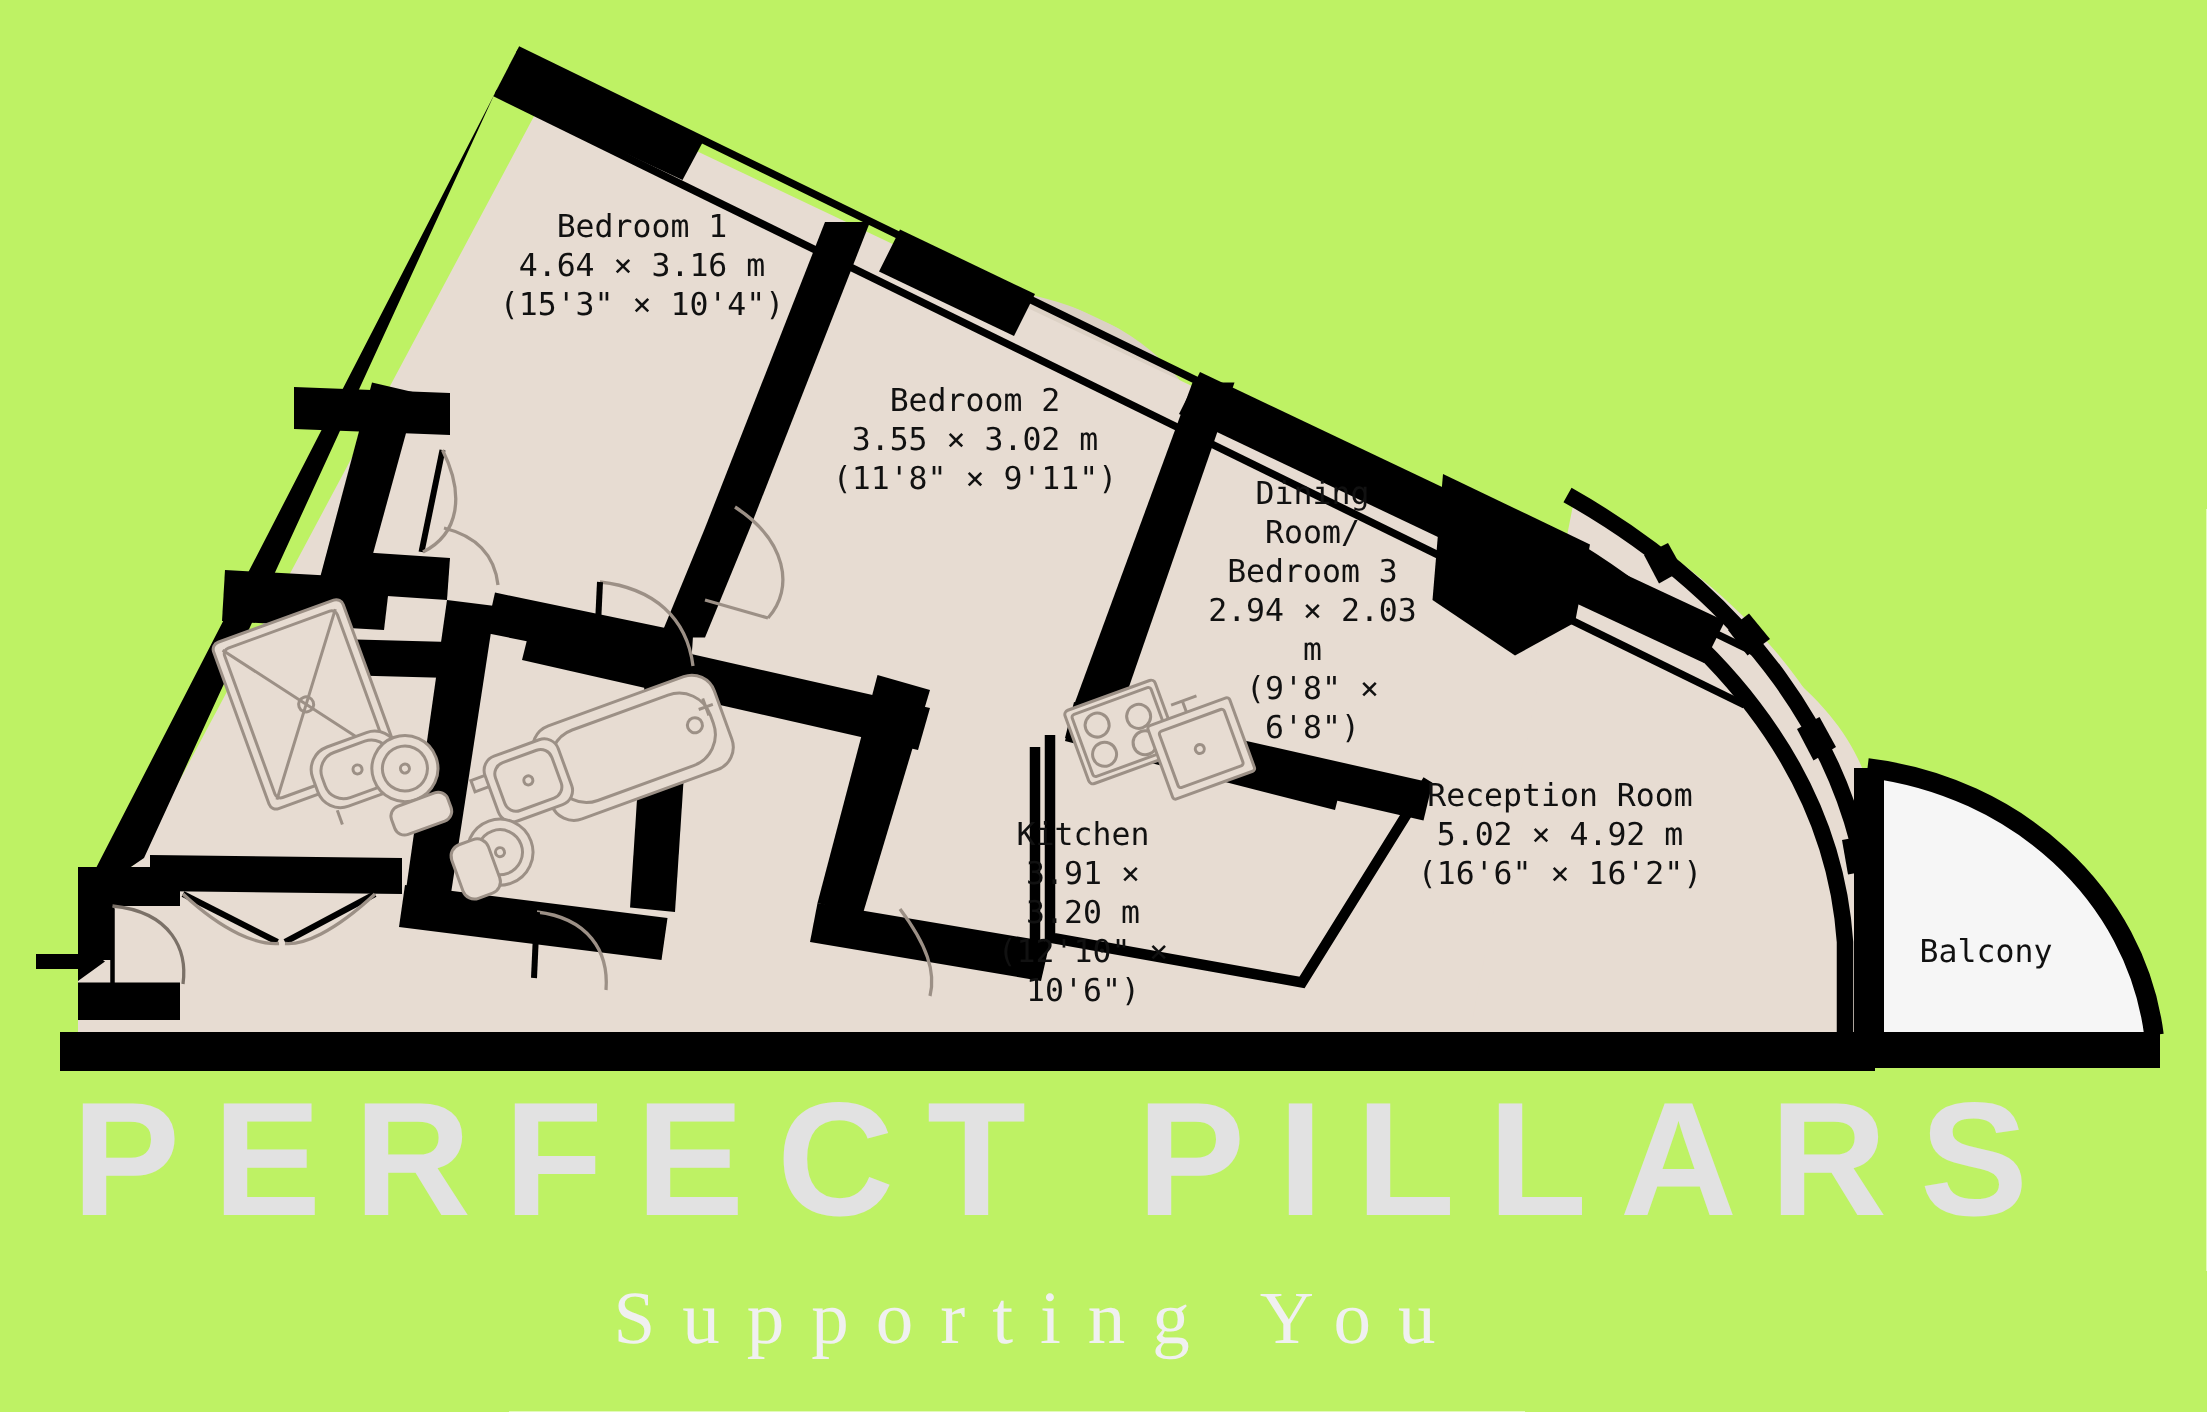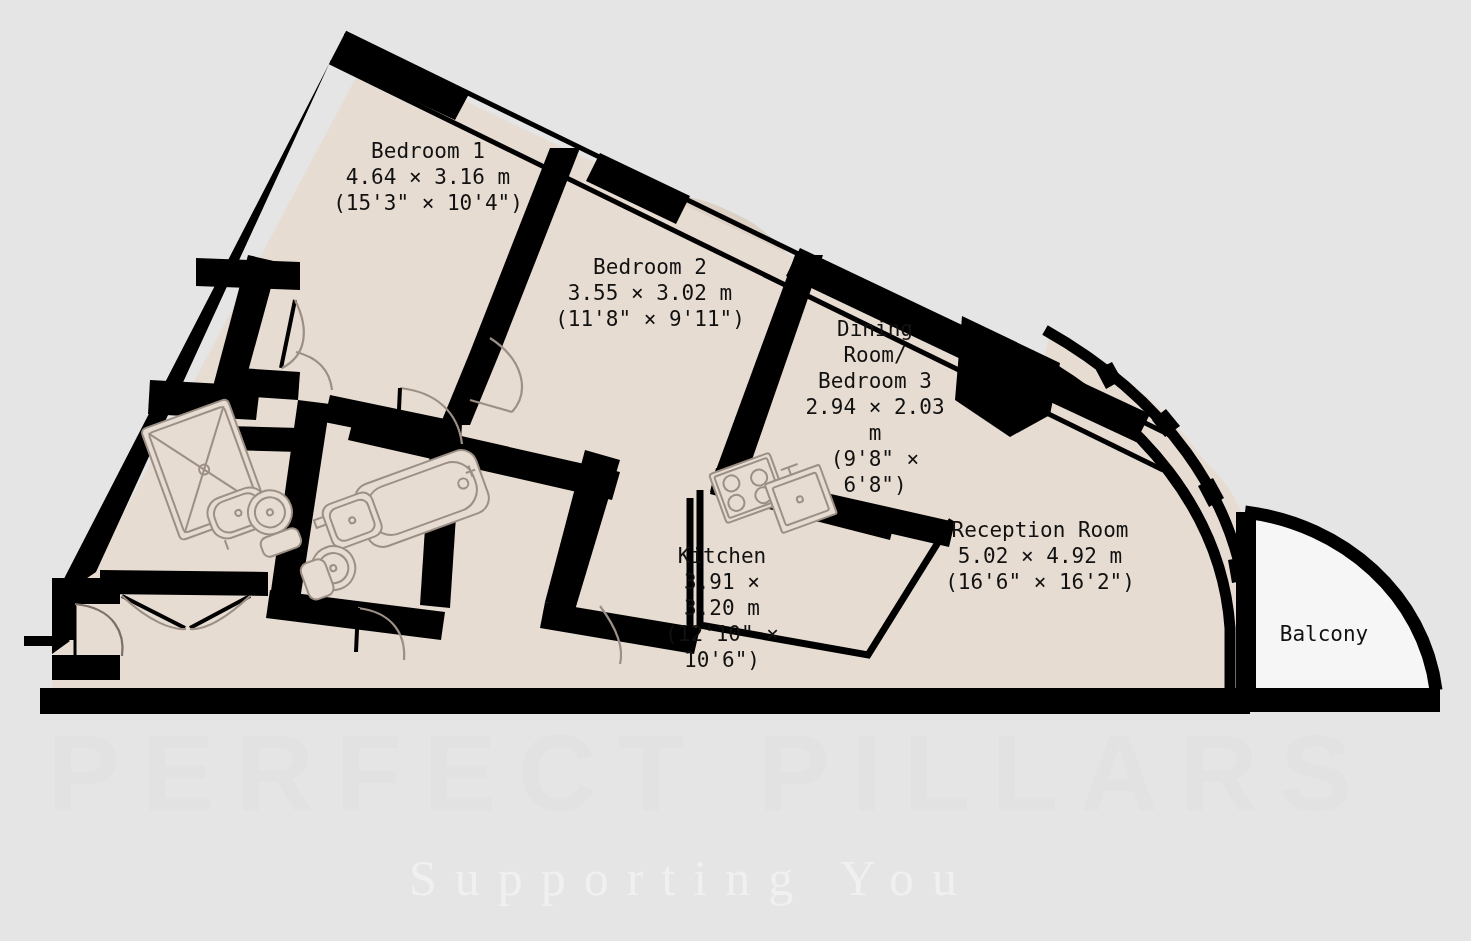--- a/index.html
+++ b/index.html
@@ -4,21 +4,21 @@
 <style>
   html, body {
     margin: 0;
     padding: 0;
     background: #ffffff;
   }
   #page {
     position: relative;
     width: 1471px;
     height: 941px;
-    background: #e5e5e5;
+    background: #bef264;
     overflow: hidden;
     font-family: "DejaVu Sans Mono", "Liberation Mono", monospace;
   }
   #plan-svg {
     position: absolute;
     left: 0;
     top: 0;
     width: 1471px;
     height: 941px;
   }

